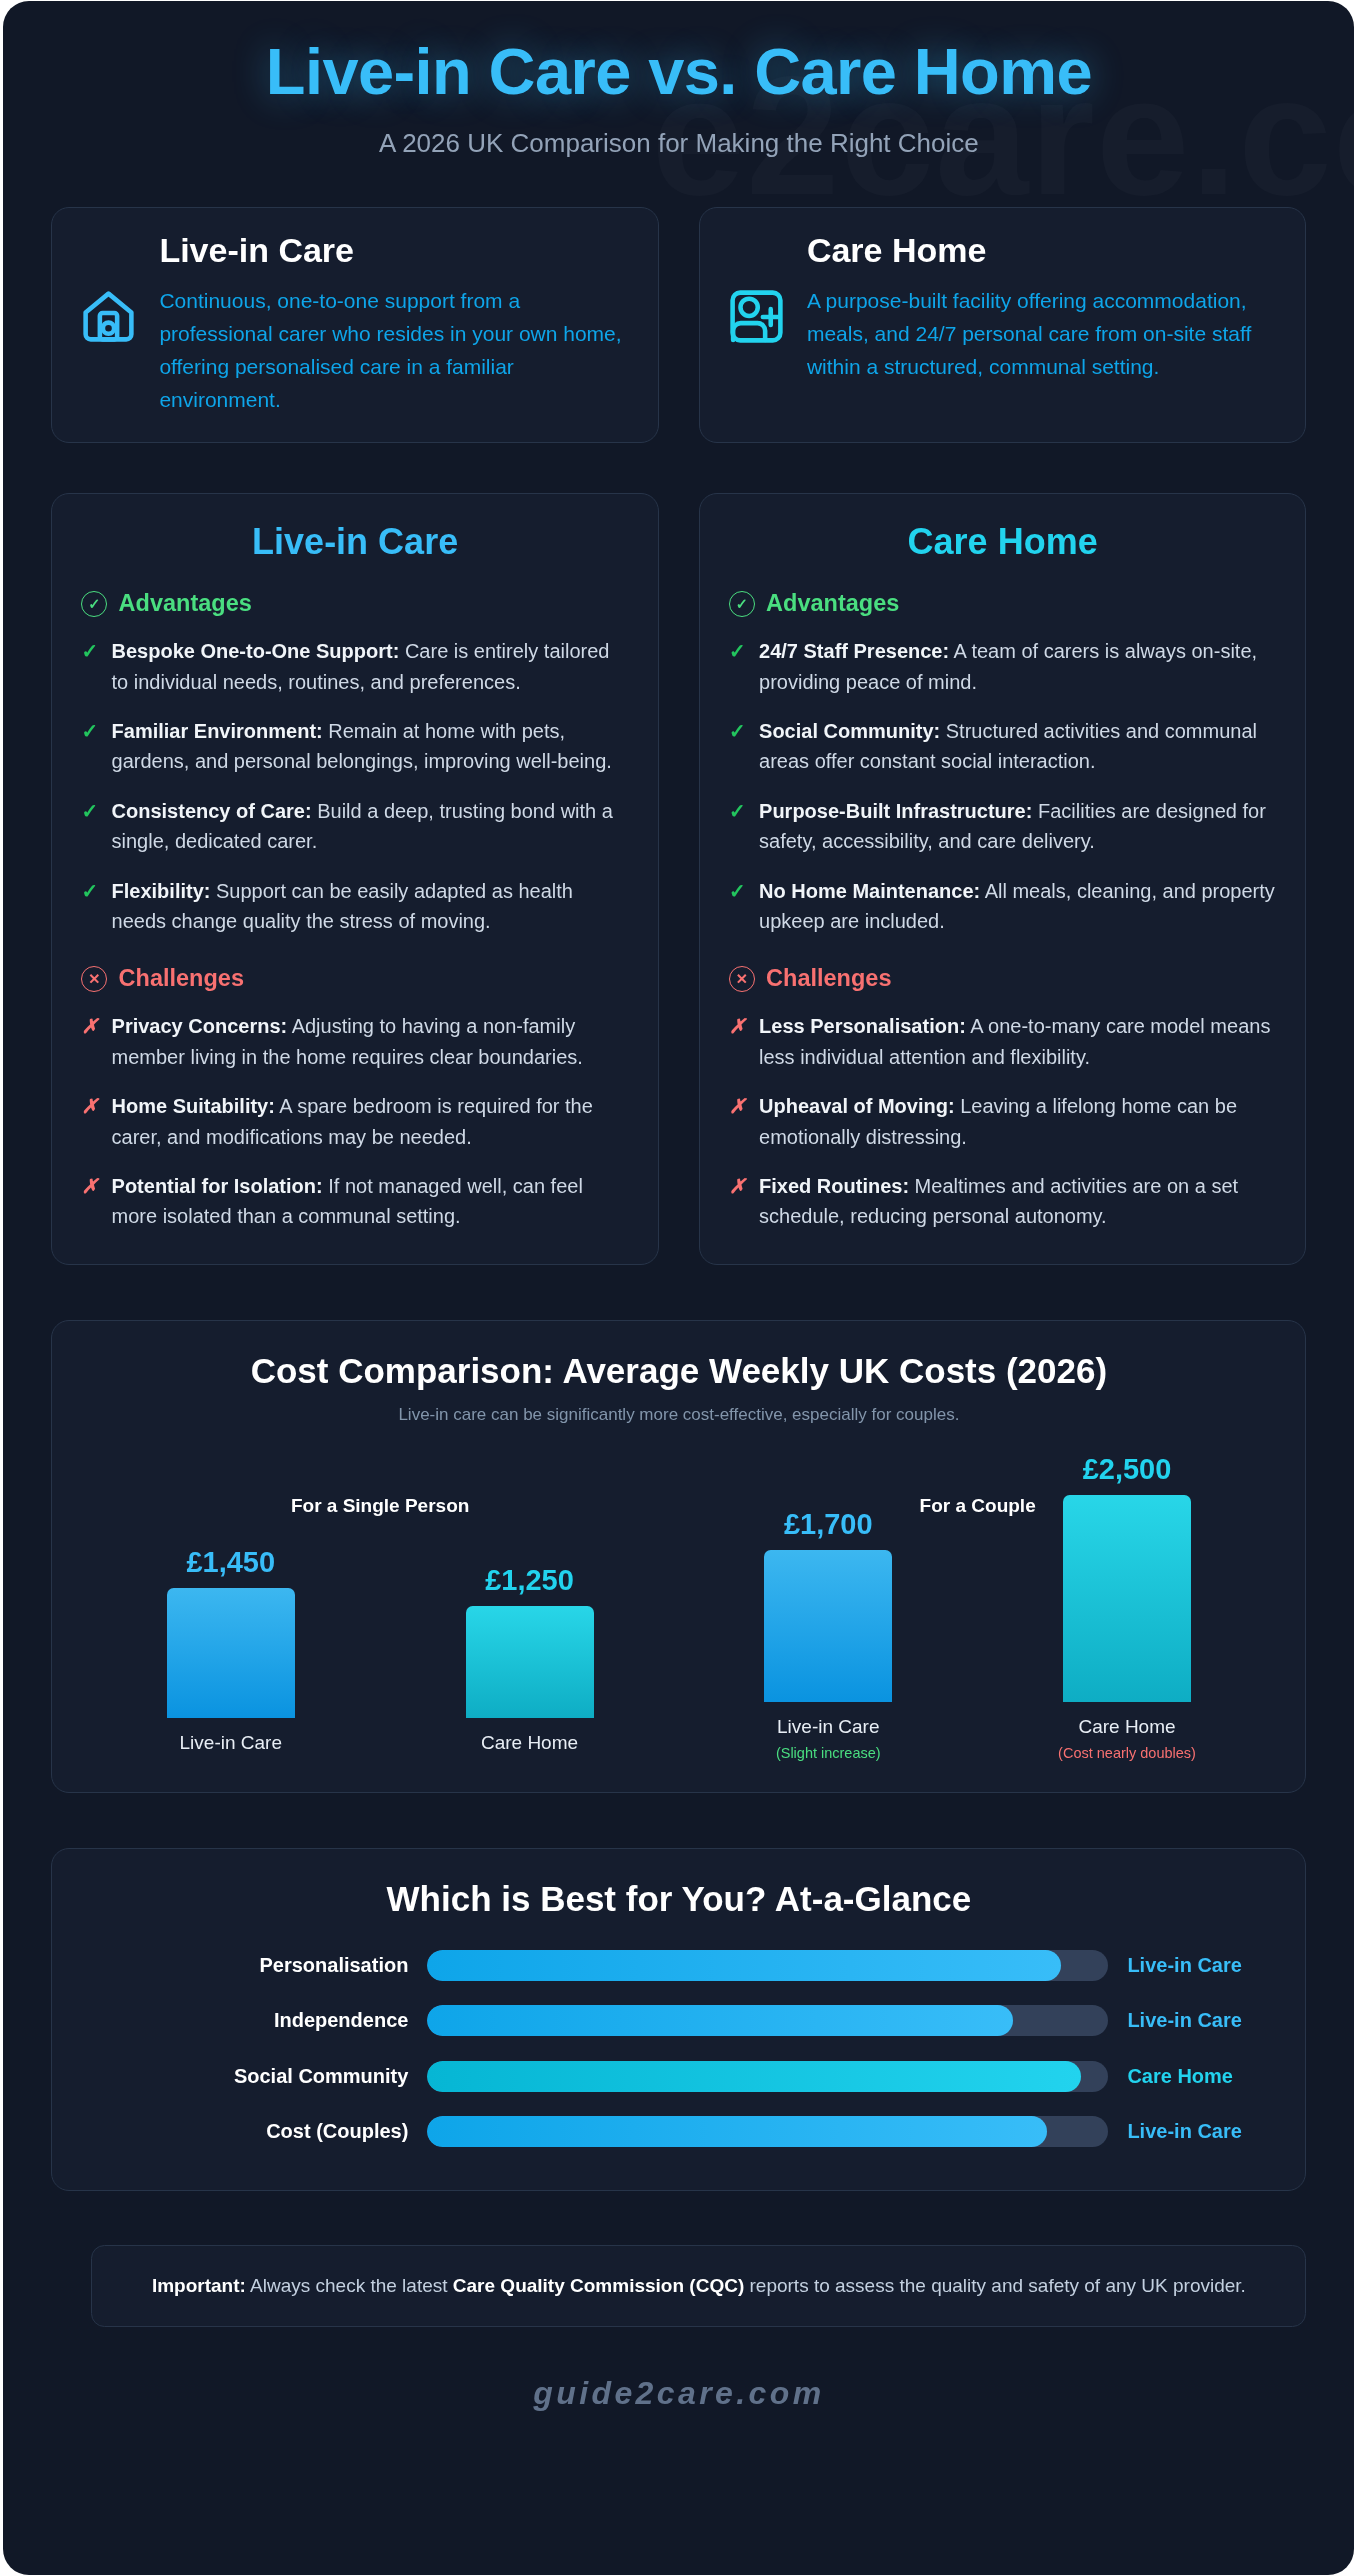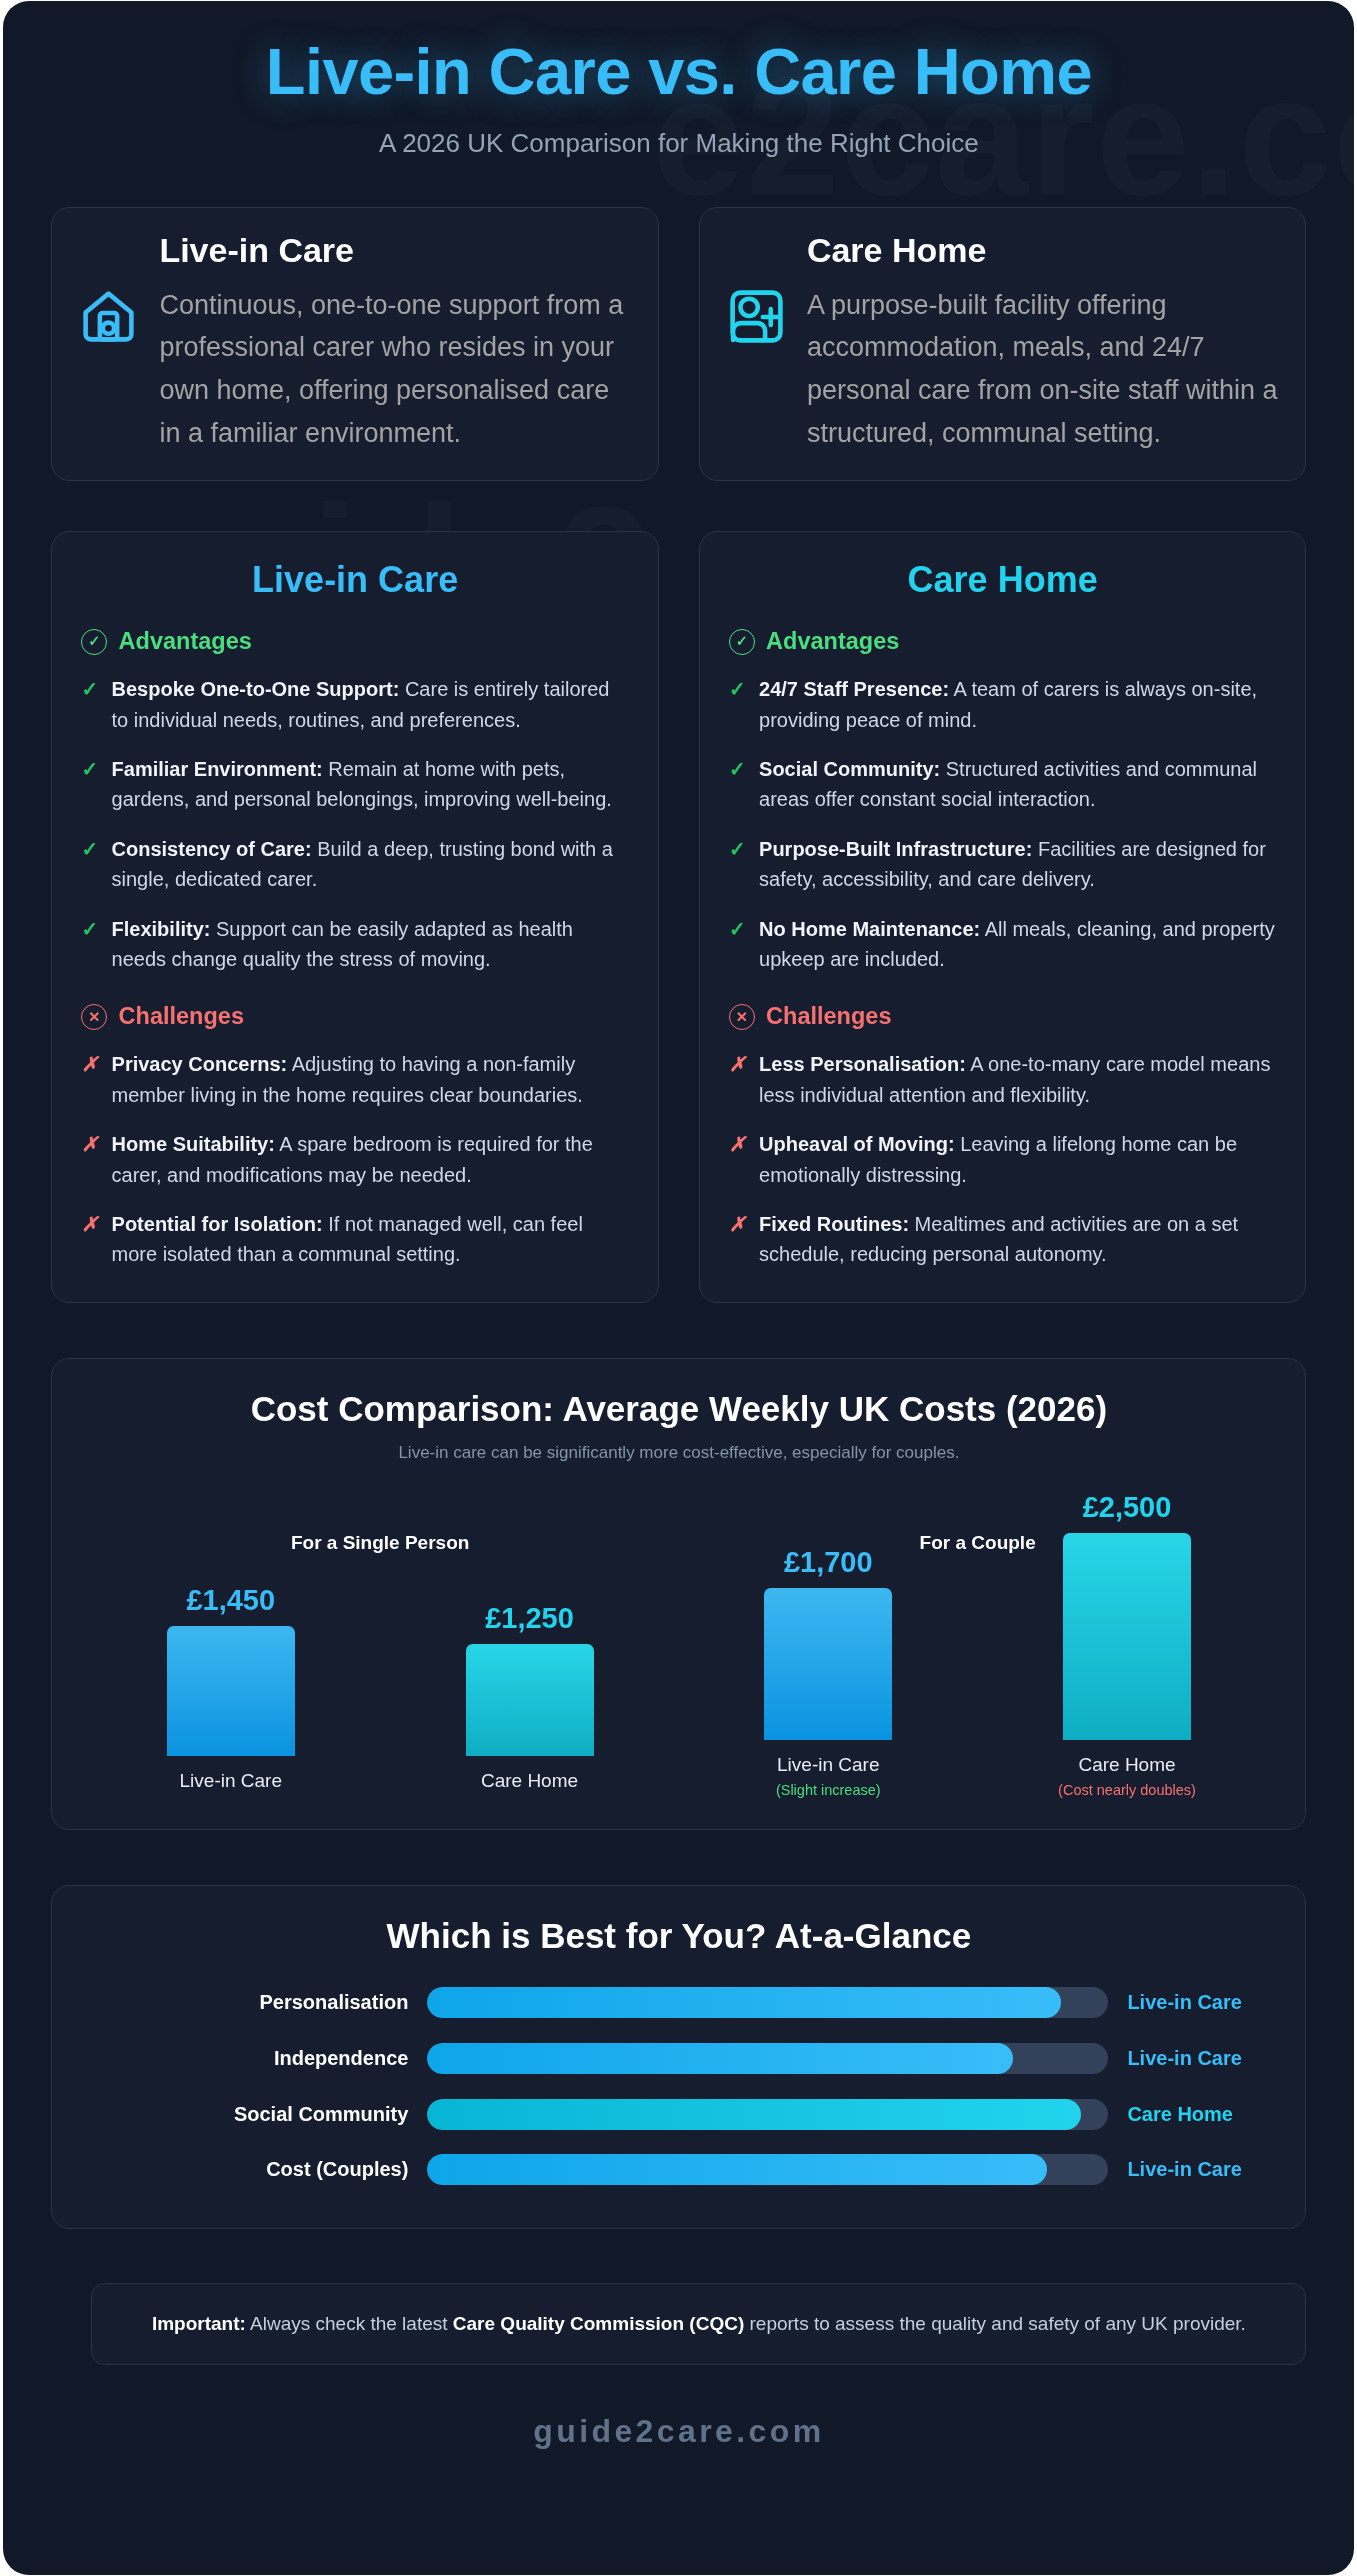--- a/index.html
+++ b/index.html
@@ -85,23 +85,23 @@
   .intro-icon { flex: 0 0 auto; padding-top: 54px; }
   .intro-body { flex: 1; }
   .intro-body h2 {
     font-size: 34px;
     font-weight: 800;
     color: #ffffff;
     margin-bottom: 14.5px;
     line-height: 1.1;
   }
   .intro-body p {
-    font-size: 27px;
+    font-size: 21px;
     line-height: 1.58;
-    color: #a3a3a3;
+    color: #0ea5e9;
   }
 
   
   .cmp-row {
     display: flex;
     gap: 40px;
     margin-top: 50px;
     align-items: stretch;
   }
   .cmp-card {
@@ -298,20 +298,21 @@
   .note b { color: #ffffff; font-weight: 700; }
 
   .site {
     text-align: center;
     margin-top: 48px;
     padding-bottom: 89px;
     font-size: 32px;
     font-weight: 800;
     letter-spacing: 3.4px;
     color: #60718a;
+    font-style: italic;
   }
 </style>
 </head>
 <body>
 
 <div class="page">
 <div class="infographic">
 
   <div class="watermark">
     <div class="wm-text wm-1">e2care.com</div>

